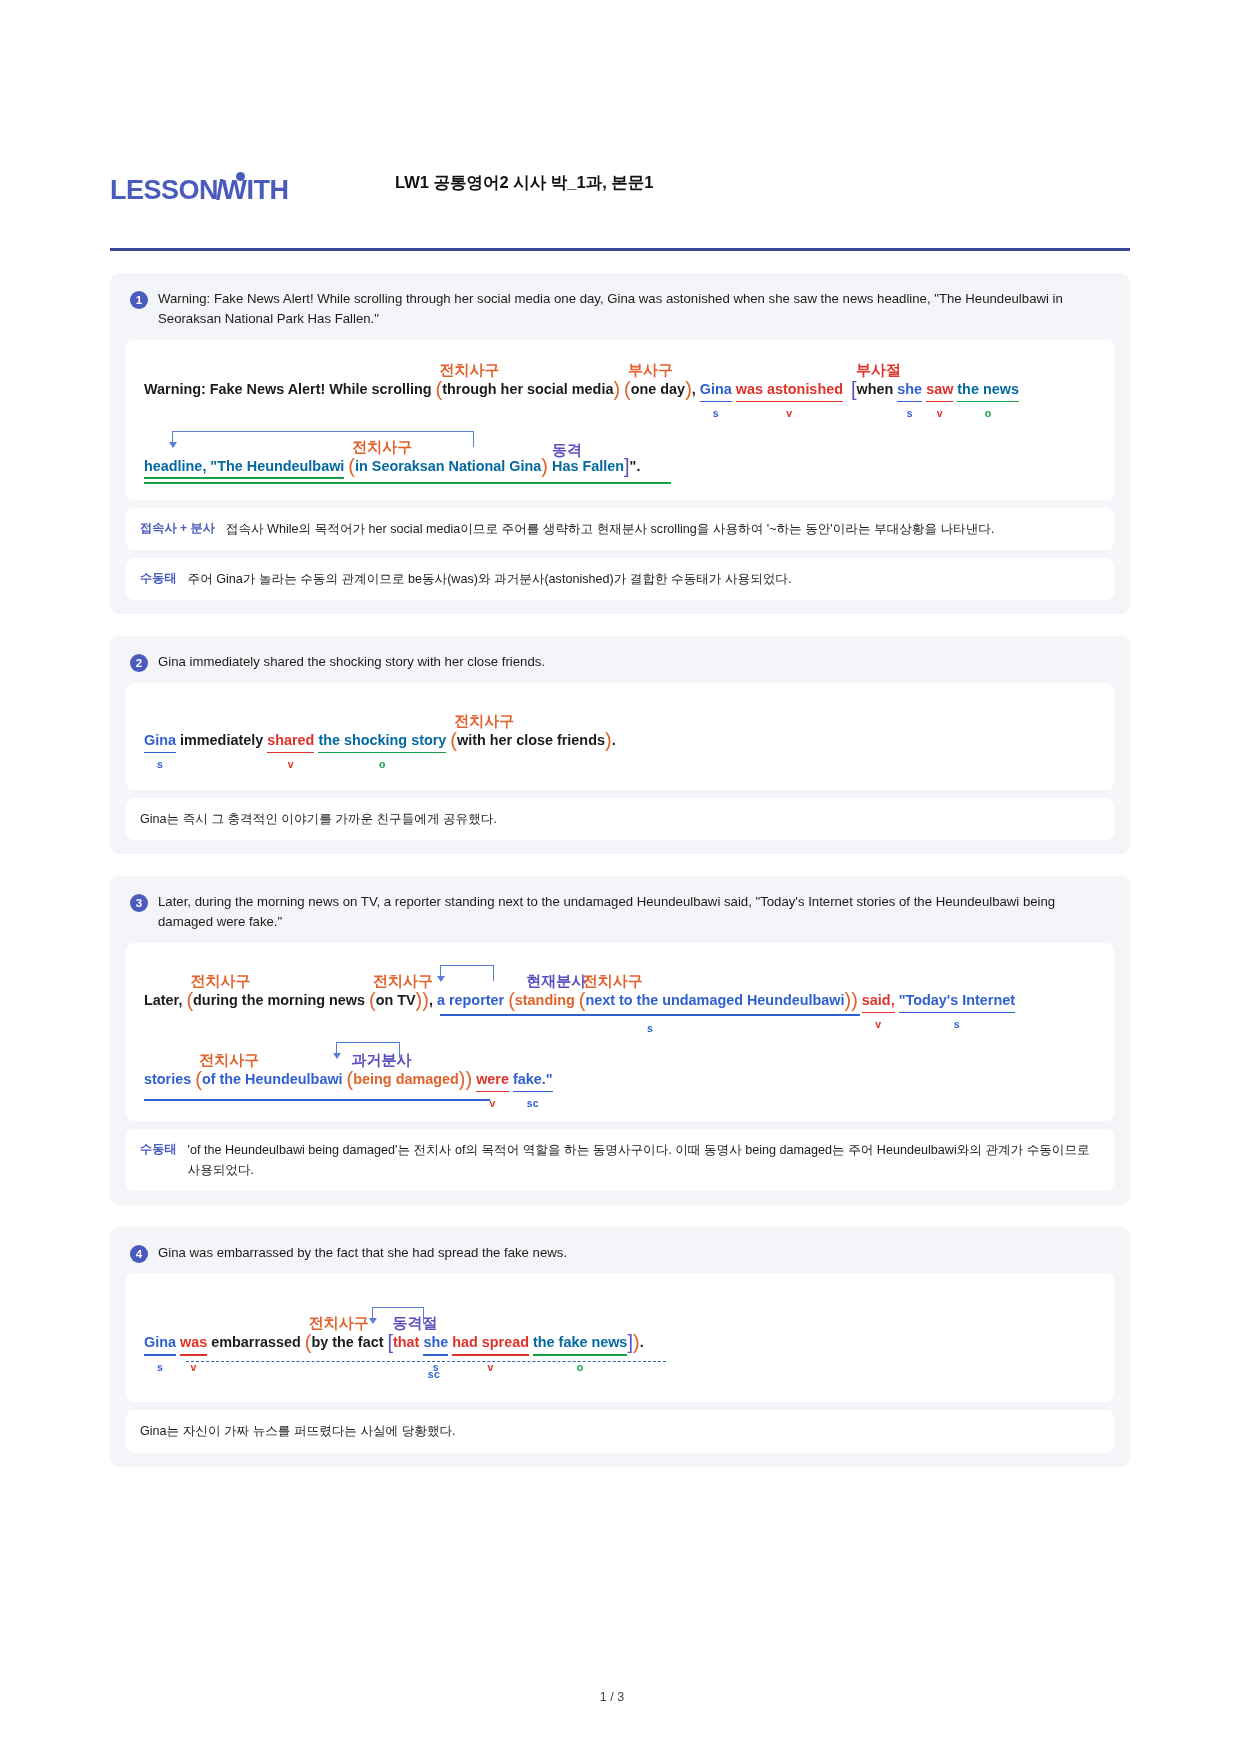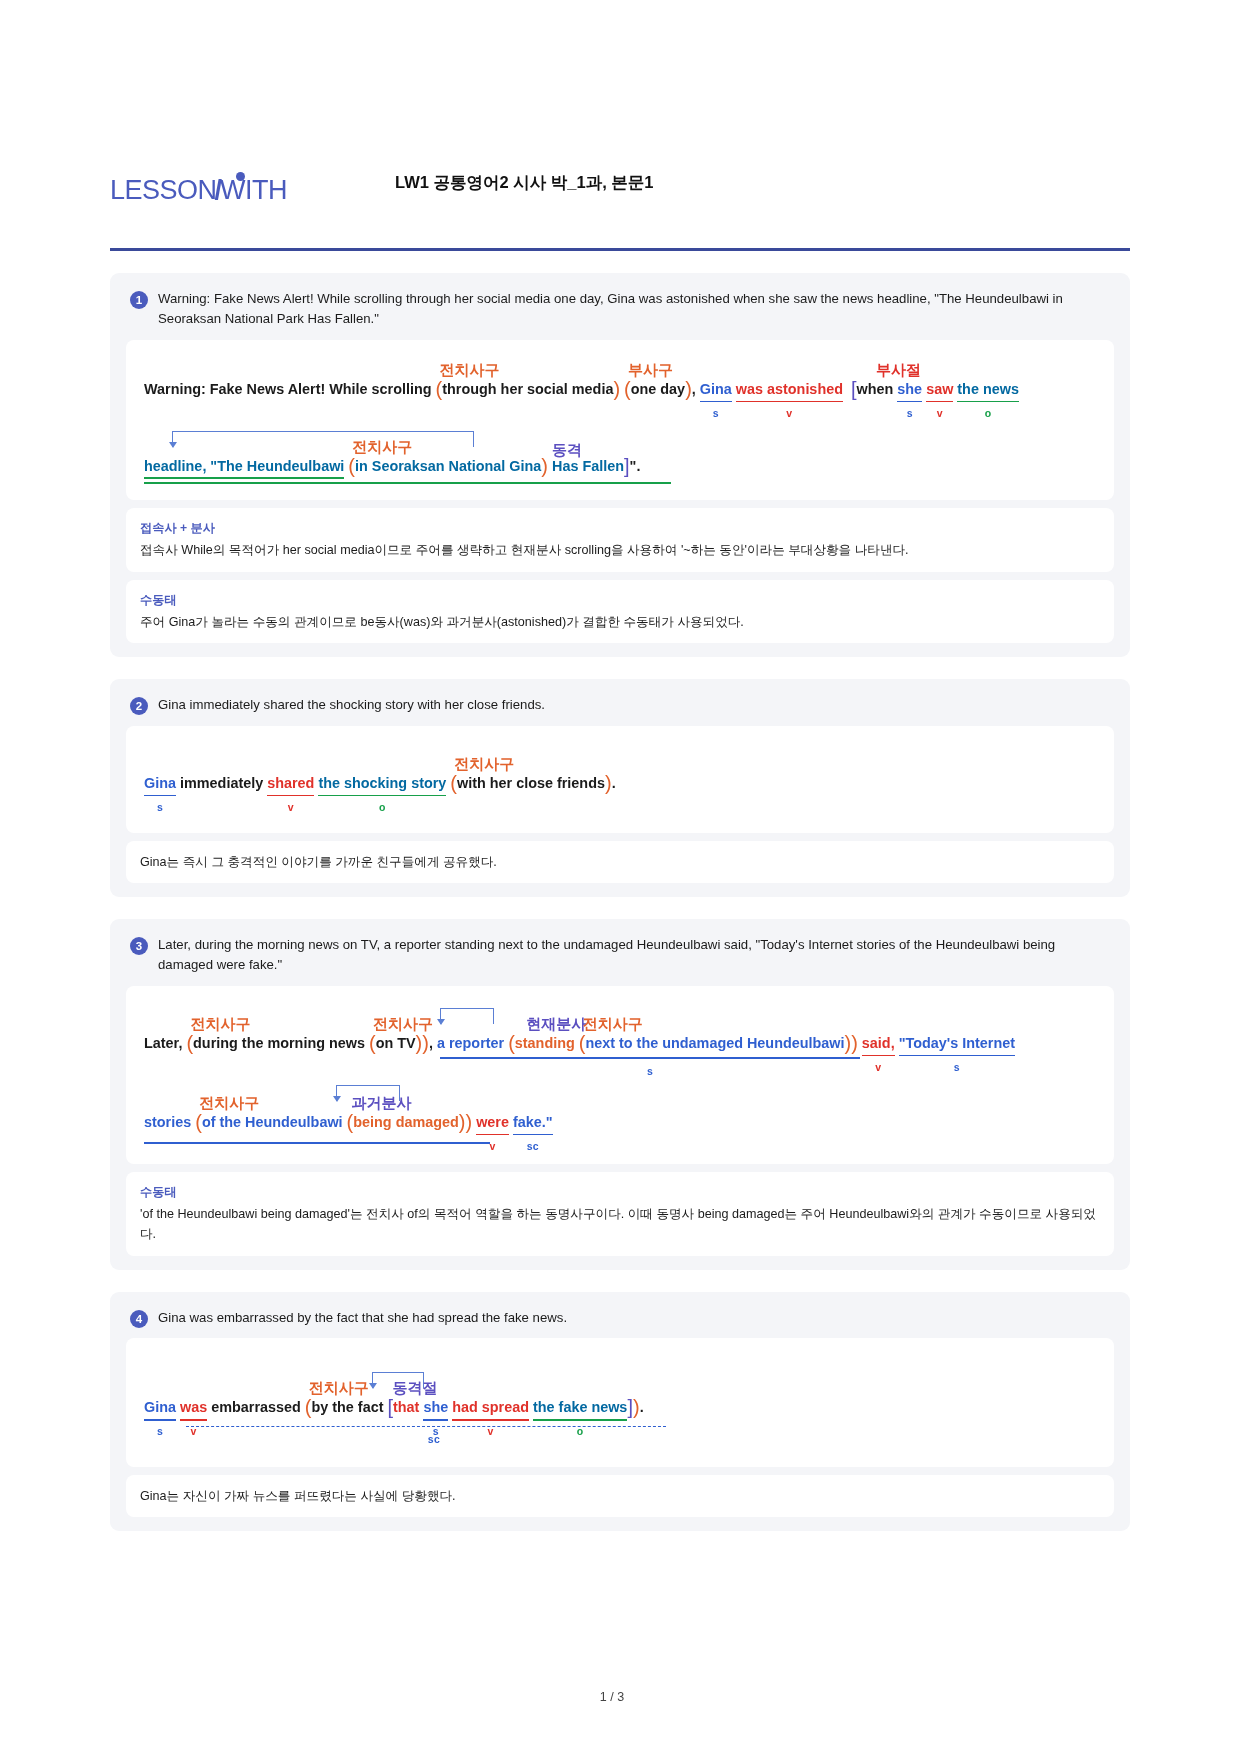--- a/index.html
+++ b/index.html
@@ -10,21 +10,21 @@
     font-family: "Liberation Sans", "DejaVu Sans", sans-serif;
     color: #222;
     position: relative;
   }
   .page { padding: 160px 110px 0 110px; }
 
   
   .header { display:flex; align-items:center; gap:0; position:relative; height:60px; }
   .logo { display:flex; align-items:flex-end; position:relative; }
   .logo-text {
-    font-size: 27px; font-weight: 400; letter-spacing: -0.5px;
+    font-size: 27px; font-weight: 700; letter-spacing: -0.5px;
     color: #4a5bbd; font-family:"Liberation Sans", sans-serif;
   }
   .logo-slash { color:#4a5bbd; font-weight:800; font-size:27px; margin:0 -2px; }
   .logo-dot {
     position:absolute; width:9px; height:9px; border-radius:50%;
     background:#4a5bbd; left:126px; top:-3px;
   }
   .doc-title {
     position:absolute; left:285px; top:12px;
     font-size:16.5px; font-weight:700; color:#111;
@@ -40,21 +40,21 @@
     display:flex; align-items:center; justify-content:center; margin-top:2px;
   }
   .sent-en { font-size:13.2px; line-height:1.55; color:#1b1b1b; }
 
   .panel { background:#ffffff; border-radius:8px; padding:16px 18px 14px 18px; }
   .row { background:#ffffff; border-radius:8px; padding:11px 14px; margin-top:8px; font-size:12.6px; line-height:1.6; }
   .tag {
     color:#4a5bbd; font-size:12.2px; font-weight:600; margin-right:9px; white-space:nowrap;
   }
   .row-body { color:#1b1b1b; }
-  .row-inline { display:flex; gap:2px; align-items:flex-start;flex-direction:column; }
+  .row-inline { display:flex; gap:2px; align-items:flex-start; }
 
   
   .ana { font-size:14.4px; line-height:1.15; white-space:nowrap; font-weight:600; }
   .ana-line { position:relative; padding-top:22px; padding-bottom:18px; }
   .ana-line + .ana-line { padding-top:26px; }
   .w { position:relative; display:inline-block; }
   .blk { color:#1b1b1b; }
   .blue { color:#2f5fd0; }
   .red  { color:#e0312a; }
   .green{ color:#0369a1; }
@@ -122,21 +122,21 @@
     </div>
 
     <div class="panel">
 
       <div class="ana ana-line" style="padding-bottom:20px;">
         <span class="blk">Warning: Fake News Alert! While scrolling</span>
         <span class="w"><span class="paren">(</span><span class="plabel pl-orange" style="left:4px;">전치사구</span><span class="blk">through her social media</span><span class="paren">)</span></span>
         <span class="w"><span class="paren">(</span><span class="plabel pl-orange" style="left:4px;">부사구</span><span class="blk">one day</span><span class="paren">)</span></span><span class="blk">,</span>
         <span class="ul ul-blue"><span class="blue">Gina</span><span class="role role-blue">s</span></span>
         <span class="ul ul-red"><span class="red">was astonished</span><span class="role role-red">v</span></span>
-        <span class="w" style="margin-left:4px;"><span class="brack">[</span><span class="plabel pl-red" style="left:5px;margin-left:20px;">부사절</span><span class="blk">when</span></span>
+        <span class="w" style="margin-left:4px;"><span class="brack">[</span><span class="plabel pl-red" style="left:5px;">부사절</span><span class="blk">when</span></span>
         <span class="ul ul-blue"><span class="blue">she</span><span class="role role-blue">s</span></span>
         <span class="ul ul-red"><span class="red">saw</span><span class="role role-red">v</span></span>
         <span class="ul ul-green"><span class="green">the news</span><span class="role role-green">o</span></span>
       </div>
 
       <div class="ana ana-line" style="padding-top:34px;padding-bottom:8px;">
         <span class="arrow" style="left:28px; top:10px; width:302px; height:16px;"></span>
         <span class="ul ul-green" style="display:inline;"><span class="green">headline, "The Heundeulbawi</span></span>
         <span class="w"><span class="paren">(</span><span class="plabel pl-orange" style="left:4px;">전치사구</span><span class="green">in Seoraksan National Gina</span><span class="paren">)</span></span>
         <span class="w"><span class="plabel pl-purple" style="left:0;">동격</span><span class="green">Has Fallen</span></span><span class="brack">]</span><span class="blk">".</span>

